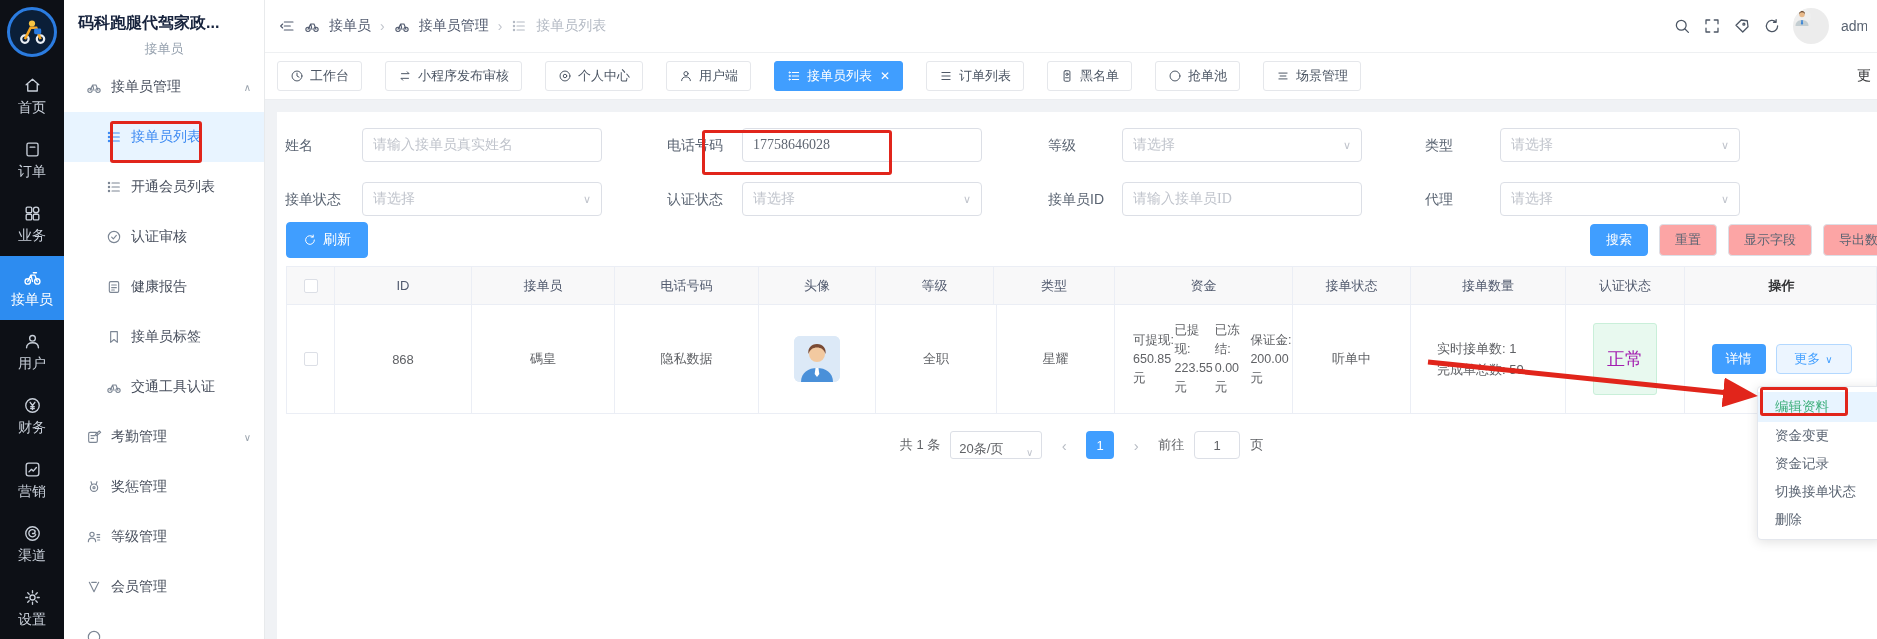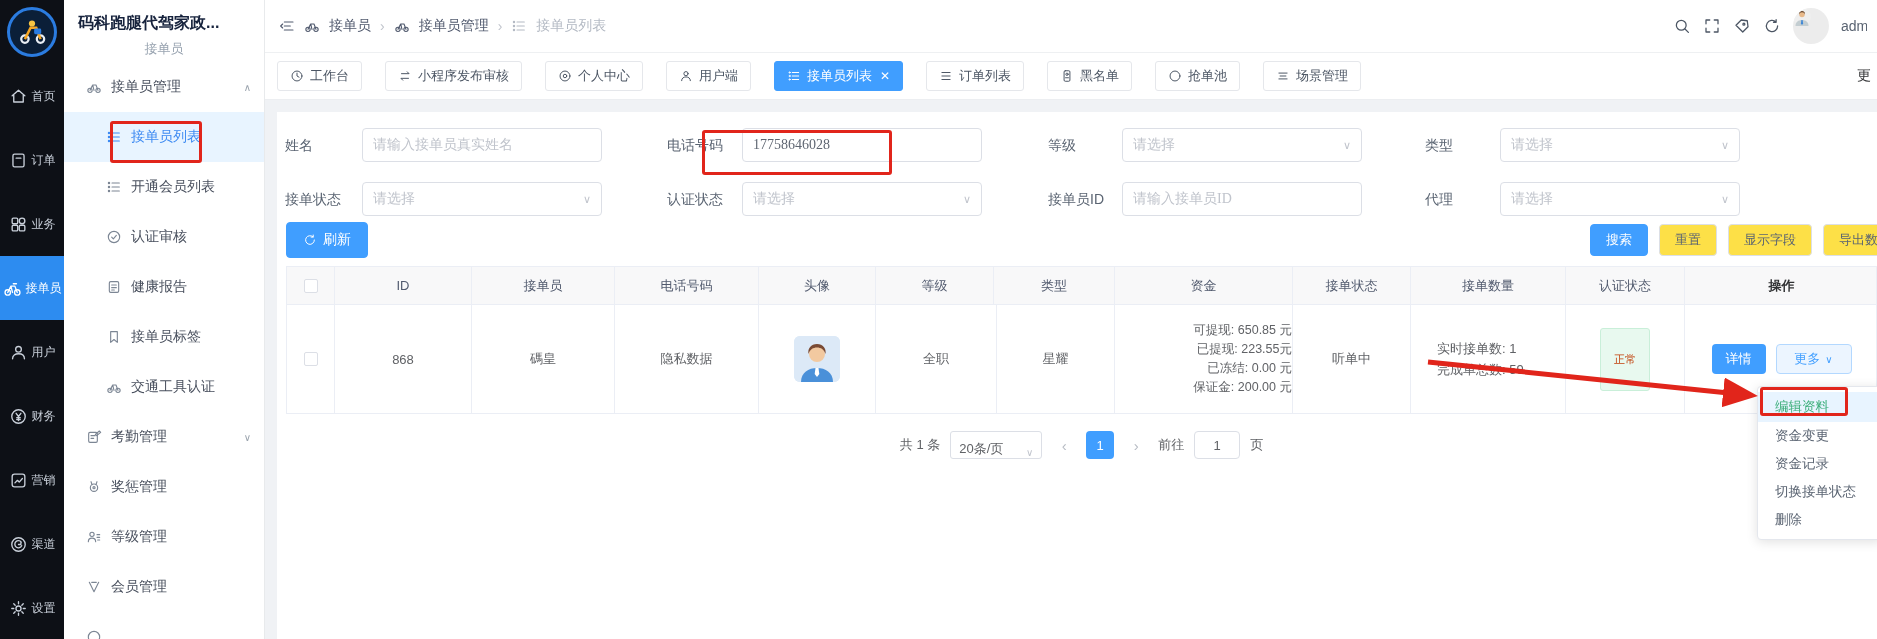--- a/index.html
+++ b/index.html
@@ -3,21 +3,21 @@
 <meta charset="utf-8">
 <style>
 *{box-sizing:border-box;margin:0;padding:0}
 html,body{width:1877px;height:639px}
 body{position:relative;overflow:hidden;font-family:"Liberation Sans","DejaVu Sans",sans-serif;background:#f0f2f5}
 .ic{stroke:currentColor;fill:none;stroke-width:1.7;stroke-linecap:round;stroke-linejoin:round}
 
 .rail{position:absolute;left:0;top:0;width:64px;height:639px;background:#0d1016;z-index:6}
 .logo{height:64px;display:flex;align-items:center;justify-content:center}
 .logo-c{width:50px;height:50px;border-radius:50%;background:#0b1f38;border:3px solid #2b7ce0;display:flex;align-items:center;justify-content:center}
-.rail-item{height:64px;display:flex;align-items:center;justify-content:center;gap:4px;color:#c9d0da;font-size:12px;cursor:pointer}
+.rail-item{height:64px;display:flex;flex-direction:column;align-items:center;justify-content:center;gap:4px;color:#c9d0da;font-size:14px;cursor:pointer}
 .rail-item.active{background:#2d8cf0;color:#fff}
 .rail-item svg{width:19px;height:19px}
 
 .sidebar{position:absolute;left:64px;top:0;width:201px;height:639px;background:#fff;border-right:1px solid #e8eaec;z-index:5}
 .sb-title{padding:13px 0 2px 14px;font-size:16px;font-weight:bold;color:#17233d;white-space:nowrap;overflow:hidden}
 .sb-sub{text-align:center;font-size:13px;color:#98a3b0;padding:4px 0}
 .sb-item{height:50px;display:flex;align-items:center;gap:9px;padding-left:22px;font-size:14px;color:#49505e;position:relative;cursor:pointer}
 .sb-item.sub{padding-left:42px}
 .sb-item.active{background:#e8f4ff;color:#3d8af2}
 .sb-item svg{width:16px;height:16px;flex:none;color:#7c8694}
@@ -40,36 +40,36 @@
 .tab.active{background:#409eff;border-color:#409eff;color:#fff}
 .tab .x{font-size:12px;margin-left:2px}
 .tab-more{position:absolute;right:6px;font-size:14px;color:#303133;cursor:pointer}
 
 .card{position:absolute;left:12px;top:112px;right:0;bottom:0;background:#fff}
 .lbl{position:absolute;font-size:14px;color:#5a6472;line-height:34px;white-space:nowrap}
 .ctl{position:absolute;height:34px;width:240px;border:1px solid #dcdfe6;border-radius:4px;background:#fff;display:flex;align-items:center;padding:13px 10px;font-size:14px;color:#c0c4cc}
 .ctl .chev{margin-left:auto;color:#c0c4cc;font-size:11px}
 .inp{position:absolute;height:34px;width:240px;border:1px solid #dcdfe6;border-radius:4px;padding:0 10px;font-size:14px;color:#5f6672;font-family:Liberation Serif, serif;outline:none}
 .inp::placeholder{color:#c0c4cc}
-.btn{display:inline-flex;align-items:center;justify-content:center;gap:6px;height:32px;padding:0 15px;border-radius:4px;font-size:13px;cursor:pointer;border:1px solid #dcdfe6;background:#fde047;color:#5a6472;white-space:nowrap}
+.btn{display:inline-flex;align-items:center;justify-content:center;gap:6px;height:32px;padding:0 15px;border-radius:4px;font-size:13px;cursor:pointer;border:1px solid #dcdfe6;background:#fca5a5;color:#5a6472;white-space:nowrap}
 .btn.primary{background:#409eff;border-color:#409eff;color:#fff}
 .refresh-btn{position:absolute;left:9px;top:110px;height:36px;padding:0 16px;font-size:14px}
 .rt-btns{position:absolute;top:112px;right:-30px;display:flex;gap:11px}
 
 .tbl{position:absolute;left:9px;top:154px;width:1591px}
 .thr{display:flex;height:38px;background:#f8f8f9;border:1px solid #ebeef5;border-bottom:none}
 .tdr{display:flex;height:110px;background:#fff;border:1px solid #ebeef5;border-top:1px solid #ebeef5}
 .cell{display:flex;align-items:center;justify-content:center;border-right:1px solid #ebeef5;font-size:13px;color:#606266;flex:none}
 .cell:last-child{border-right:none}
 .thr .cell{color:#515a6e}
 .thr .cell.op{font-weight:bold;color:#303133}
 .cbx{width:14px;height:14px;border:1px solid #dcdfe6;border-radius:2px;background:#fff;cursor:pointer}
-.funds{flex-direction:column;align-items:flex-end;justify-content:center;padding-left:18px;font-size:12.5px;line-height:19px}
+.funds{flex-direction:row;align-items:center;justify-content:center;padding-left:18px;font-size:12.5px;line-height:19px}
 .counts{flex-direction:column;align-items:flex-start;justify-content:center;padding-left:26px;line-height:21px}
-.badge{padding:23px 13px;background:#e8f9ef;border:1px solid #c9efd9;border-radius:3px;color:#c2410c;font-size:11px}
+.badge{padding:23px 13px;background:#e8f9ef;border:1px solid #c9efd9;border-radius:3px;color:#a21caf;font-size:18px}
 .act{gap:10px}
 .b-det{width:54px;height:30px;border-radius:4px;background:#409eff;color:#fff;display:flex;align-items:center;justify-content:center;font-size:13px;cursor:pointer}
 .b-more{width:76px;height:30px;border-radius:4px;background:#ecf5ff;border:1px solid #b3d8ff;color:#409eff;display:flex;align-items:center;justify-content:center;gap:5px;font-size:13px;cursor:pointer}
 .avatar-td{width:46px;height:46px;border-radius:6px;background:#dce9f7;overflow:hidden}
 
 .pager{position:absolute;left:9px;top:319px;width:1591px;display:flex;align-items:center;justify-content:center;gap:10px;font-size:13px;color:#606266}
 .psize{width:92px;height:28px;border:1px solid #dcdfe6;border-radius:3px;display:flex;align-items:flex-end;padding:0 8px;color:#606266;cursor:pointer}
 .psize .chev{margin-left:auto;color:#c0c4cc;font-size:10px}
 .parrow{width:24px;height:28px;display:flex;align-items:center;justify-content:center;color:#b7bcc4;font-size:15px;cursor:pointer}
 .pcur{width:28px;height:28px;border-radius:4px;background:#409eff;color:#fff;display:flex;align-items:center;justify-content:center;cursor:pointer}

